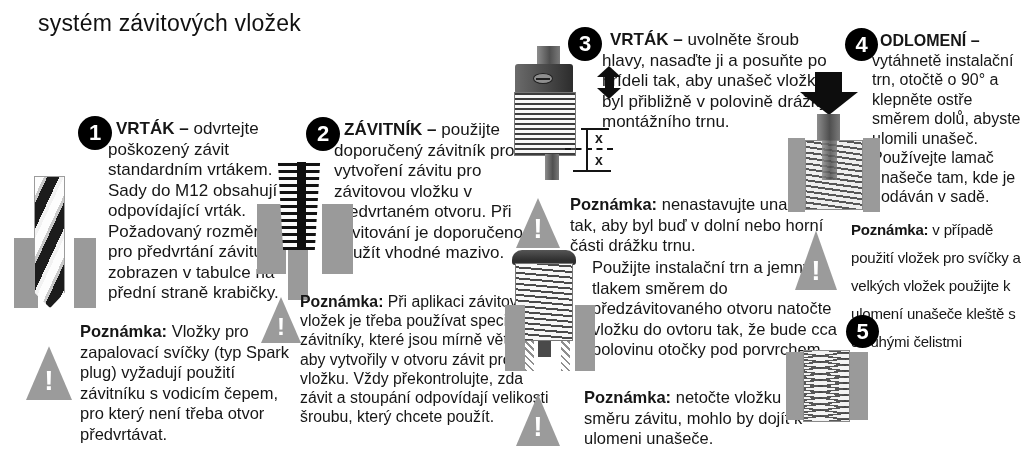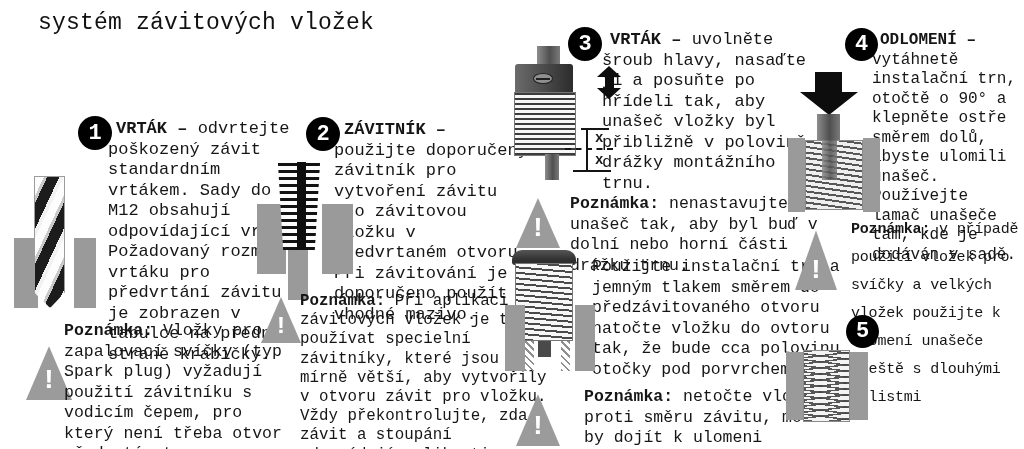--- a/index.html
+++ b/index.html
@@ -1,19 +1,19 @@
 <!DOCTYPE html>
 <html><head>
 <meta charset="utf-8">
 <style>
   * { margin:0; padding:0; box-sizing:border-box; }
   html,body { background:#ffffff; }
   .page {
     position:relative; width:1024px; height:449px; background:#fff;
-    font-family:Liberation Mono, monospace; color:#161616; overflow:hidden;
+    font-family:Liberation Sans, sans-serif; color:#161616; overflow:hidden;
   }
   .abs { position:absolute; }
   .subtitle { font-size:23px; letter-spacing:.2px; color:#111; }
   .title { font-size:37px; color:#2B3A9D; letter-spacing:.2px; }
 
   .badge {
     position:absolute; width:34px; height:34px; border-radius:50%;
     background:#000; color:#fff; font-weight:bold; font-size:22px;
     display:flex; align-items:center; justify-content:center;
   }
@@ -84,21 +84,21 @@
 
   <div>
     <div class="abs gray" style="left:14px;top:238px;width:24px;height:70px"></div>
     <div class="abs gray" style="left:74px;top:238px;width:22px;height:70px"></div>
     <div class="abs drill" style="left:34px;top:176px;width:31px;height:132px"></div>
   </div>
 
   <div class="warn" style="left:26px;top:344px;width:46px;height:56px">
     <span class="bang">!</span>
   </div>
-  <div class="note-text" style="left:64px;top:321px;width:220px;font-size:16.5px">
+  <div class="note-text" style="left:80px;top:321px;width:220px;font-size:16.5px">
     <b>Poznámka:</b>
     <span>Vložky pro zapalovací svíčky (typ Spark plug) vyžadují použití závitníku s vodicím čepem, pro který není třeba otvor předvrtávat.</span>
   </div>
 
   <div class="badge" style="left:306px;top:117px">2</div>
   <div class="step-text" style="left:334px;top:120px;width:202px;font-size:17px;text-indent:10px">
     <b>ZÁVITNÍK –</b>
     <span>použijte doporučený závitník pro vytvoření závitu pro závitovou vložku v předvrtaném otvoru. Při závitování je doporučeno použít vhodné mazivo.</span>
   </div>
 

